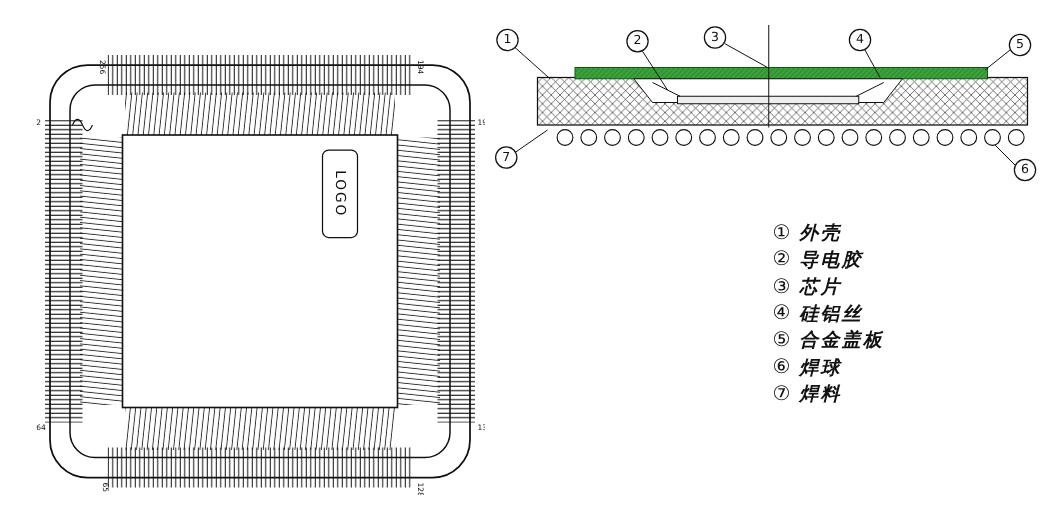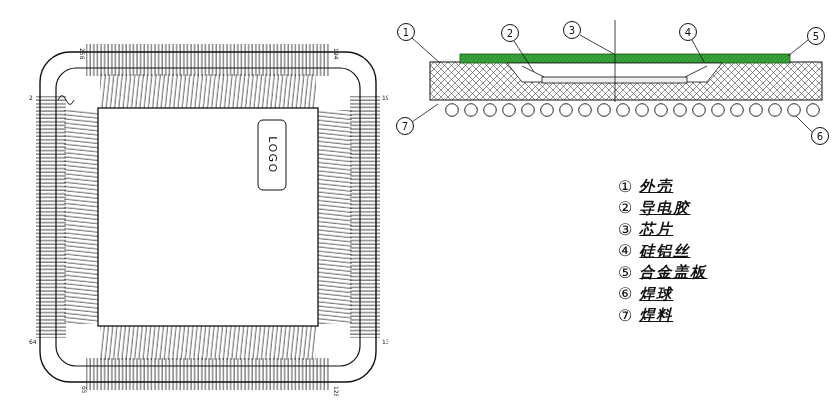--- a/index.html
+++ b/index.html
@@ -4,21 +4,21 @@
 <style>
   html,body{margin:0;padding:0;background:#fff;}
   .canvas{position:relative;width:838px;height:406px;background:#ffffff;overflow:hidden;
           font-family:"Liberation Sans",sans-serif;}
   .diagram{position:absolute;}
   svg text{font-family:"DejaVu Sans",sans-serif;fill:#111;}
   .legend{position:absolute;left:618px;top:176px;color:#111;
           font-family:"Liberation Serif",serif;font-style:italic;font-weight:700;font-size:15px;}
   .legend-row{display:flex;align-items:center;height:21.5px;}
   .lnum{font-style:normal;font-weight:400;margin-right:7px;font-size:16px;line-height:1;}
-  .llabel{letter-spacing:2px;text-decoration:underline;}
+  .llabel{letter-spacing:2px;}
 </style>
 </head>
 <body>
 
 <div class="canvas">
 
   <svg class="diagram" style="left:28px;top:38px;" width="360" height="358" viewBox="0 0 360 358">
     <defs>
       <pattern id="pv" width="3.6" height="400" patternUnits="userSpaceOnUse">
         <path d="M1,0 V400" stroke="#111" stroke-width="0.8"></path>

